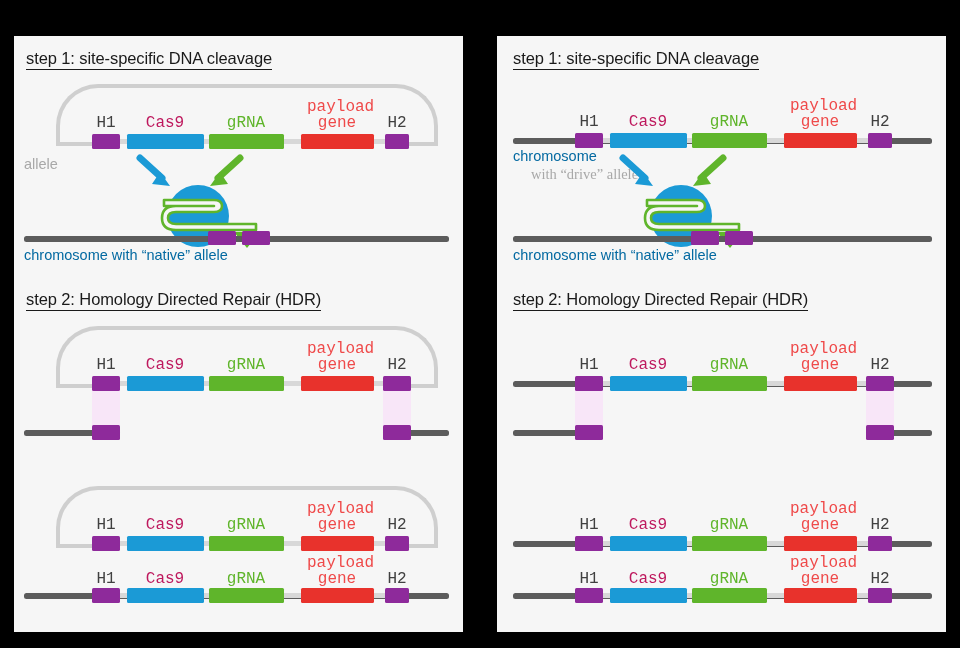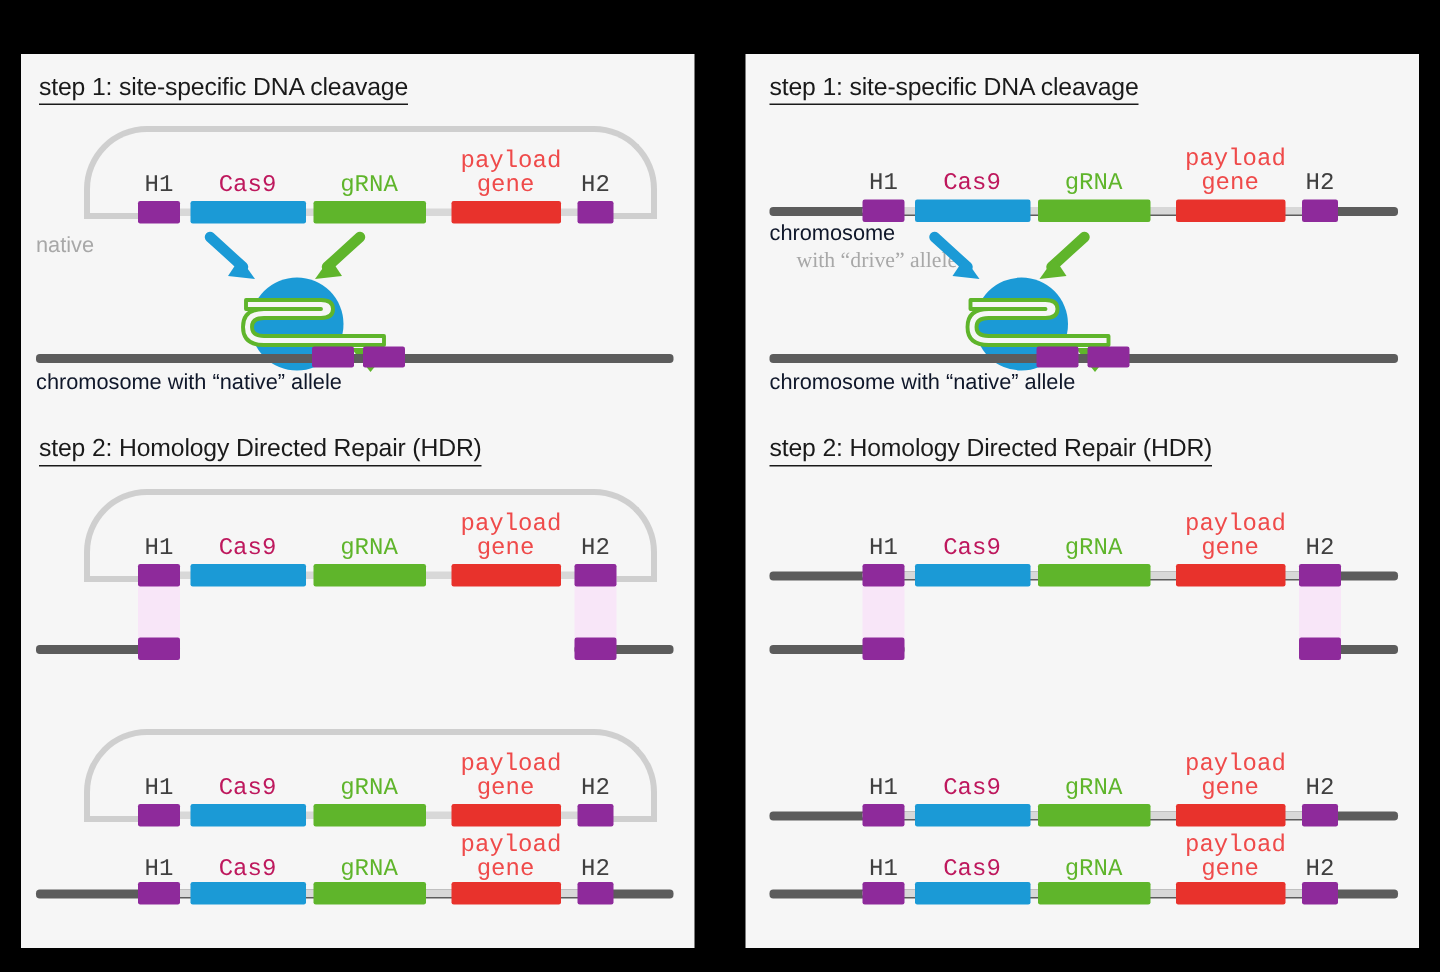--- a/index.html
+++ b/index.html
@@ -25,21 +25,21 @@
   .chromline{position:absolute;height:5.5px;background:#5c5c5c;border-radius:2.5px;}
 
   .lbl{position:absolute;font-size:16px;white-space:nowrap;text-align:center;
        line-height:15px;font-family:Liberation Mono, monospace;}
   .lbl.h{color:#404040;}
   .lbl.cas9{color:#be185d;}
   .lbl.grna{color:#5fb52b;}
   .lbl.payload{color:#ef4a4a;line-height:15.5px;}
 
   .cap{position:absolute;font-size:14.5px;white-space:nowrap;}
-  .cap.dark{color:#0f172a;}
+  .cap.dark{color:#0369a1;}
   .cap.light{color:#a8a8a8;}
 
   
   .plasmid{position:absolute;border:4.5px solid #cfcfcf;
            border-bottom:none;border-radius:42px 42px 0 0;
            background:transparent;box-sizing:border-box;}
   .plasmid-foot-l,.plasmid-foot-r{position:absolute;height:4.5px;background:#cfcfcf;}
 
   
   .homoband{position:absolute;background:#f8e6f8;}
@@ -64,21 +64,21 @@
   <div class="seg payload" style="left:287px;top:98px;width:73px;"></div>
   <div class="seg h" style="left:371px;top:98px;width:24px;"></div>
 
   <div class="lbl h" style="left:62px;top:80px;width:60px;">H1</div>
   <div class="lbl cas9" style="left:121px;top:80px;width:60px;">Cas9</div>
   <div class="lbl grna" style="left:202px;top:80px;width:60px;">gRNA</div>
   <div class="lbl payload" style="left:293px;top:64px;width:60px;">payload</div>
   <div class="lbl payload" style="left:293px;top:80px;width:60px;">gene</div>
   <div class="lbl h" style="left:353px;top:80px;width:60px;">H2</div>
 
-  <div class="cap light" style="left:10px;top:120px;">native</div>
+  <div class="cap light" style="left:10px;top:120px;">allele</div>
 
   <svg class="cas9prot" style="left:116px;top:118px;" width="170" height="96" viewBox="0 0 170 96">
 
     <g>
       <line x1="10" y1="4" x2="32" y2="24" stroke="#1b9ad6" stroke-width="7" stroke-linecap="round"></line>
       <polygon points="40,32 22,30 30,18" fill="#1b9ad6"></polygon>
     </g>
 
     <g>
       <line x1="110" y1="4" x2="88" y2="24" stroke="#5fb52b" stroke-width="7" stroke-linecap="round"></line>

